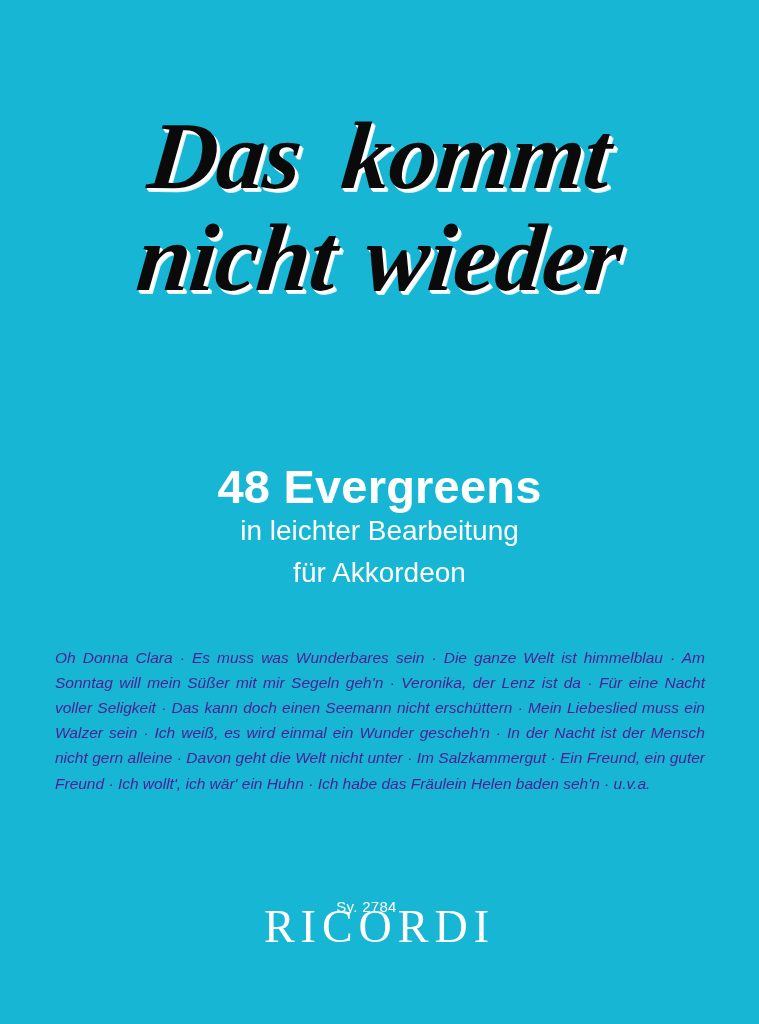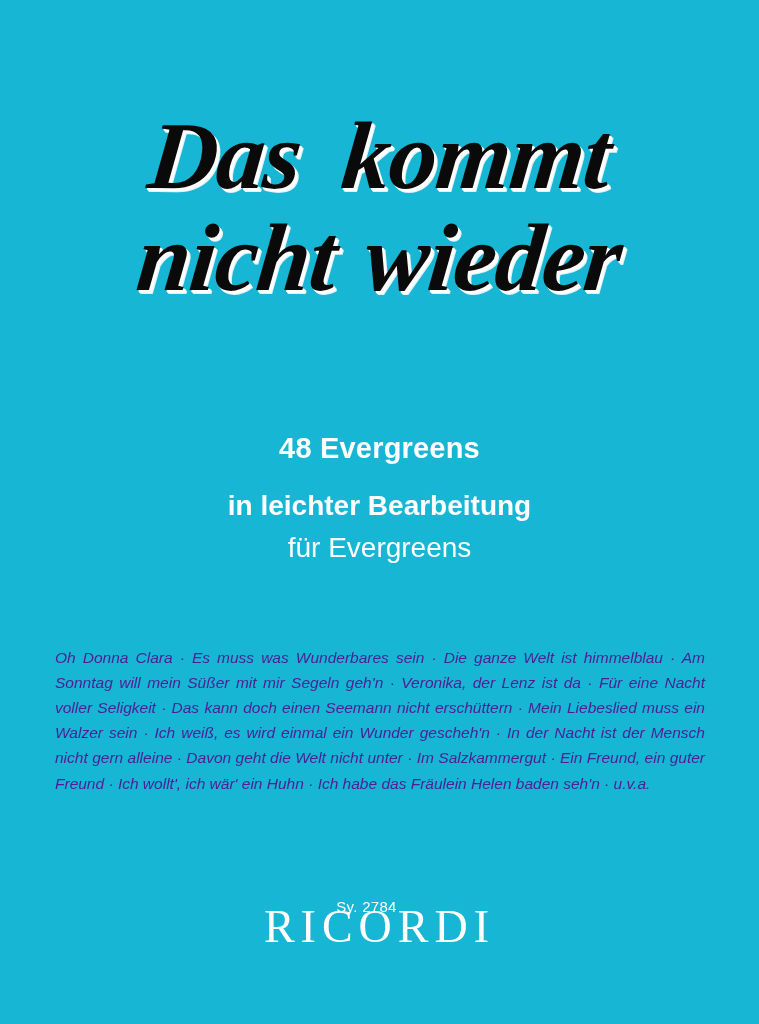--- a/index.html
+++ b/index.html
@@ -58,29 +58,30 @@
   
   .subtitle-block {
     position: absolute;
     left: 0;
     top: 432px;
     width: 759px;
     text-align: center;
     color: #ffffff;
   }
   .sub-main {
-    font-size: 29px;
+    font-size: 47px;
     font-weight: 700;
     letter-spacing: 0.2px;
     line-height: 1.15;
+    margin-top: 28px;
   }
   .sub-2 {
     font-size: 28px;
-    font-weight: 700;
-    margin-top: 24px;
+    font-weight: 400;
+    margin-top: 0;
     line-height: 1.2;
   }
   .sub-3 {
     font-size: 28px;
     font-weight: 400;
     margin-top: 8px;
     line-height: 1.2;
   }
 
   
@@ -131,21 +132,21 @@
       <span class="word-a">Das</span><span class="word-b">kommt</span>
     </div>
     <div class="script-line script-line-2">
       <span class="word-a">nicht</span><span class="word-b">wieder</span>
     </div>
   </div>
 
   <div class="subtitle-block">
     <div class="sub-main">48 Evergreens</div>
     <div class="sub-2">in leichter Bearbeitung</div>
-    <div class="sub-3">für Evergreens</div>
+    <div class="sub-3">für Akkordeon</div>
   </div>
 
   <div class="contents">Oh Donna Clara · Es muss was Wunderbares sein · Die ganze Welt ist himmelblau · Am Sonntag will mein Süßer mit mir Segeln geh'n · Veronika, der Lenz ist da · Für eine Nacht voller Seligkeit · Das kann doch einen Seemann nicht erschüttern · Mein Liebeslied muss ein Walzer sein · Ich weiß, es wird einmal ein Wunder gescheh'n · In der Nacht ist der Mensch nicht gern alleine · Davon geht die Welt nicht unter · Im Salzkammergut · Ein Freund, ein guter Freund · Ich wollt', ich wär' ein Huhn · Ich habe das Fräulein Helen baden seh'n · u.v.a.</div>
 
   <div class="plate-number">Sy. 2784</div>
   <div class="publisher">RICORDI</div>
 
 </div>
 
 </body></html>

